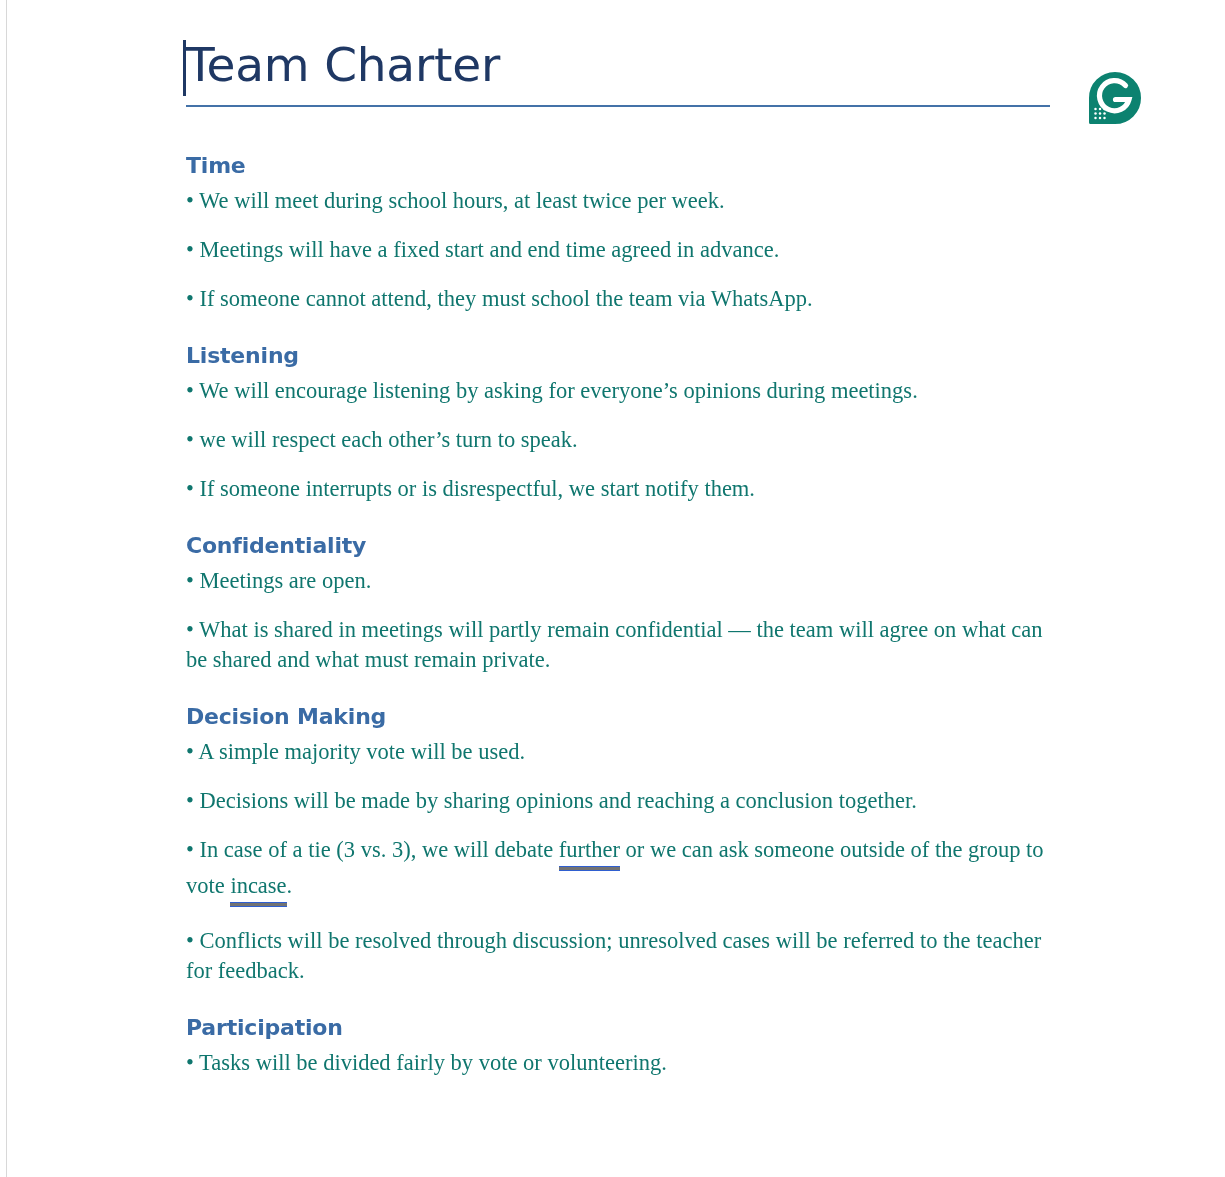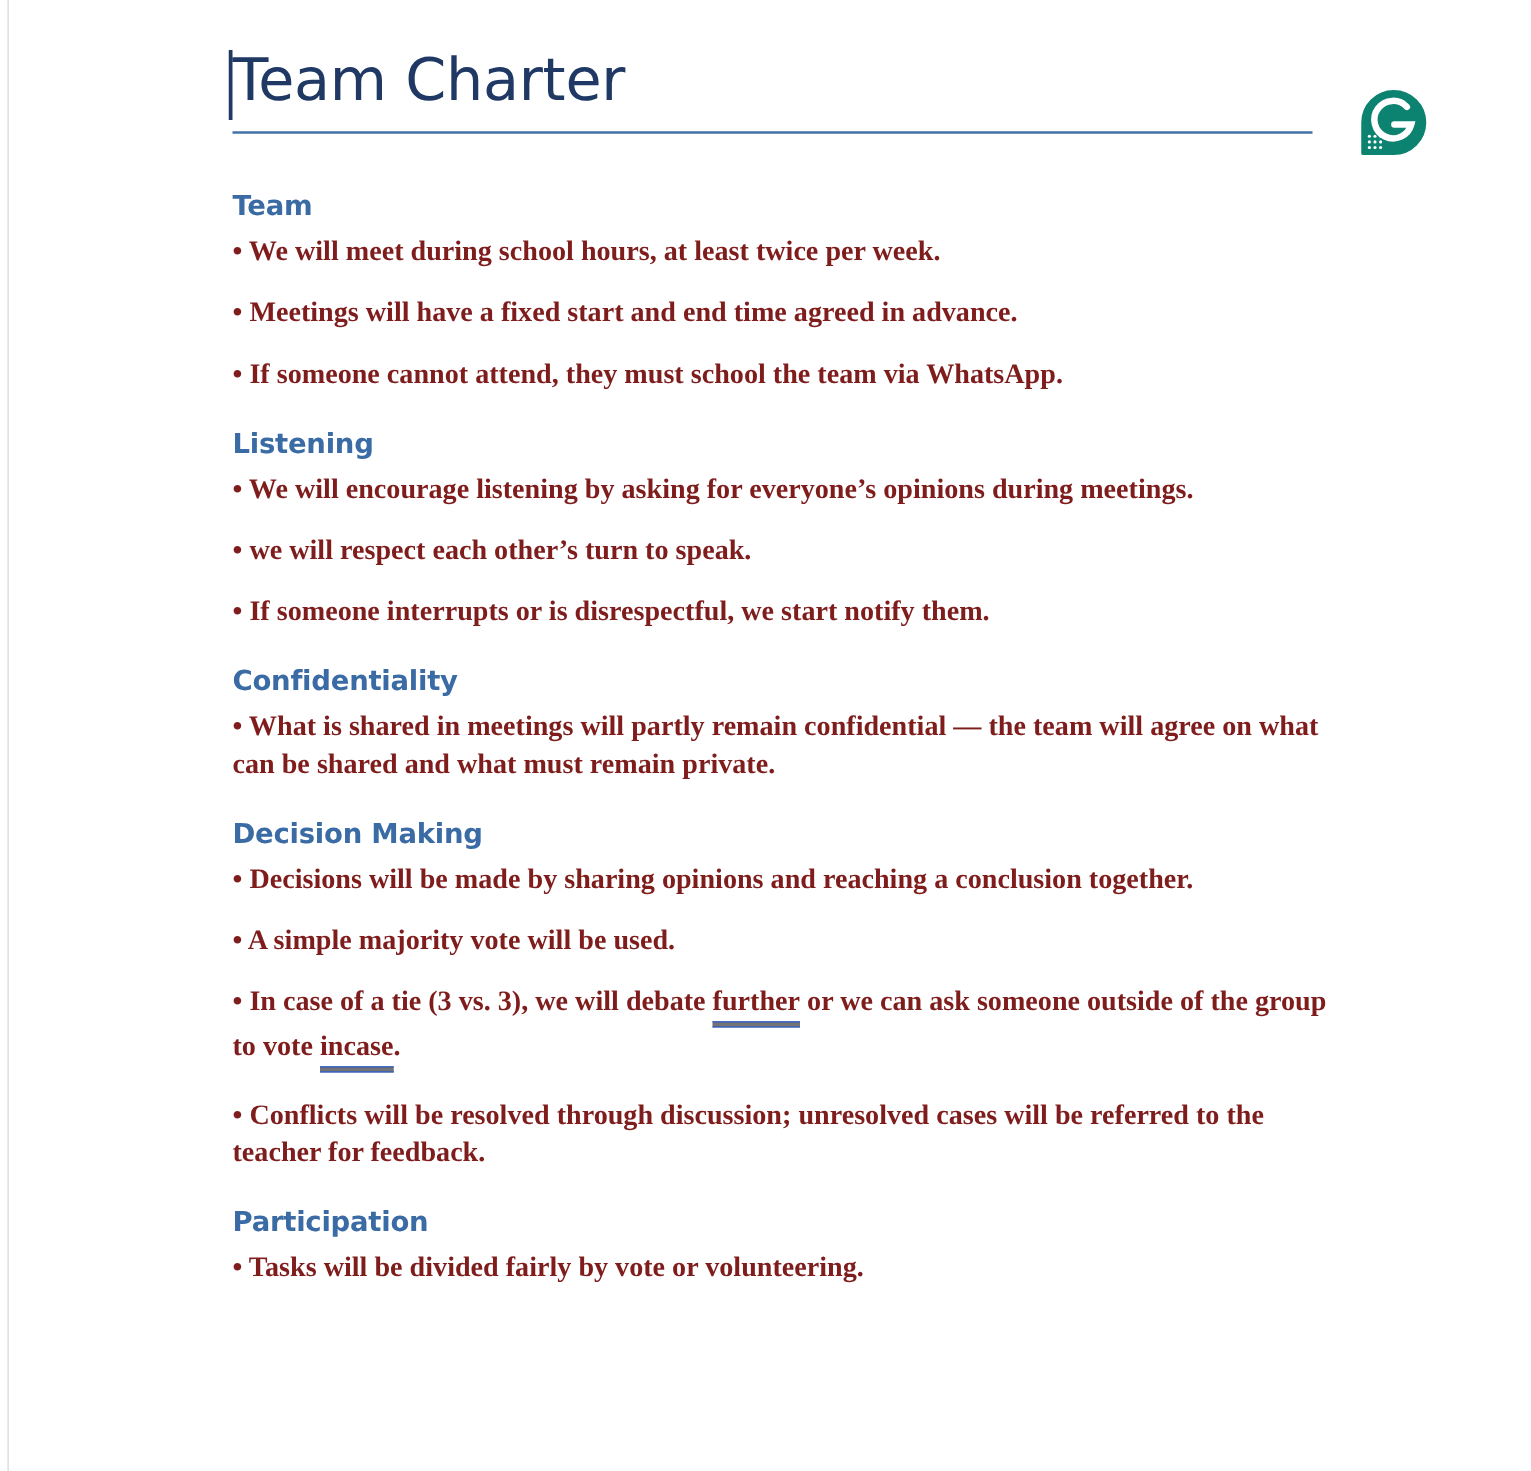--- a/index.html
+++ b/index.html
@@ -98,24 +98,23 @@
     font-weight: 700;
     color: #3a6ba5;
     margin: 0 0 6px 0;
     letter-spacing: -0.2px;
   }
 
   .bullet {
     font-family: "Liberation Serif", "DejaVu Serif", serif;
     font-size: 22.5px;
     line-height: 30px;
-    color: #7f1d1d;
+    color: #0f766e;
     margin: 0 0 19px 0;
     text-indent: 0;
-    font-weight: bold;
   }
   .bullet:last-child { margin-bottom: 0; }
 
   
   .suggestion {
     position: relative;
     display: inline-block;
     border-bottom: 5px solid #737373;
     padding-bottom: 1px;
   }
@@ -158,39 +157,40 @@
           <circle cx="19.5" cy="45.5" r="1.25"></circle>
         <circle cx="10.5" cy="50" r="1.25"></circle>
           <circle cx="15" cy="50" r="1.25"></circle>
           <circle cx="19.5" cy="50" r="1.25"></circle>
       </g>
     </svg>
   </div>
 
   <div class="content">
       <div class="section">
-        <div class="section-heading">Team</div>
+        <div class="section-heading">Time</div>
         <div class="bullet">• We will meet during school hours, at least twice per week.</div>
         <div class="bullet">• Meetings will have a fixed start and end time agreed in advance.</div>
         <div class="bullet">• If someone cannot attend, they must school the team via WhatsApp.</div>
       </div>
       <div class="section">
         <div class="section-heading">Listening</div>
         <div class="bullet">• We will encourage listening by asking for everyone’s opinions during meetings.</div>
         <div class="bullet">• we will respect each other’s turn to speak.</div>
         <div class="bullet">• If someone interrupts or is disrespectful, we start notify them.</div>
       </div>
       <div class="section">
         <div class="section-heading">Confidentiality</div>
+        <div class="bullet">• Meetings are open.</div>
         <div class="bullet">• What is shared in meetings will partly remain confidential — the team will agree on what can be shared and what must remain private.</div>
       </div>
       <div class="section">
         <div class="section-heading">Decision Making</div>
+        <div class="bullet">• A simple majority vote will be used.</div>
         <div class="bullet">• Decisions will be made by sharing opinions and reaching a conclusion together.</div>
-        <div class="bullet">• A simple majority vote will be used.</div>
         <div class="bullet">• In case of a tie (3 vs. 3), we will debate <span class="suggestion">further</span> or we can ask someone outside of the group to vote <span class="suggestion">incase</span>.</div>
         <div class="bullet">• Conflicts will be resolved through discussion; unresolved cases will be referred to the teacher for feedback.</div>
       </div>
       <div class="section">
         <div class="section-heading">Participation</div>
         <div class="bullet">• Tasks will be divided fairly by vote or volunteering.</div>
       </div>
     </div>
 
 </div>

